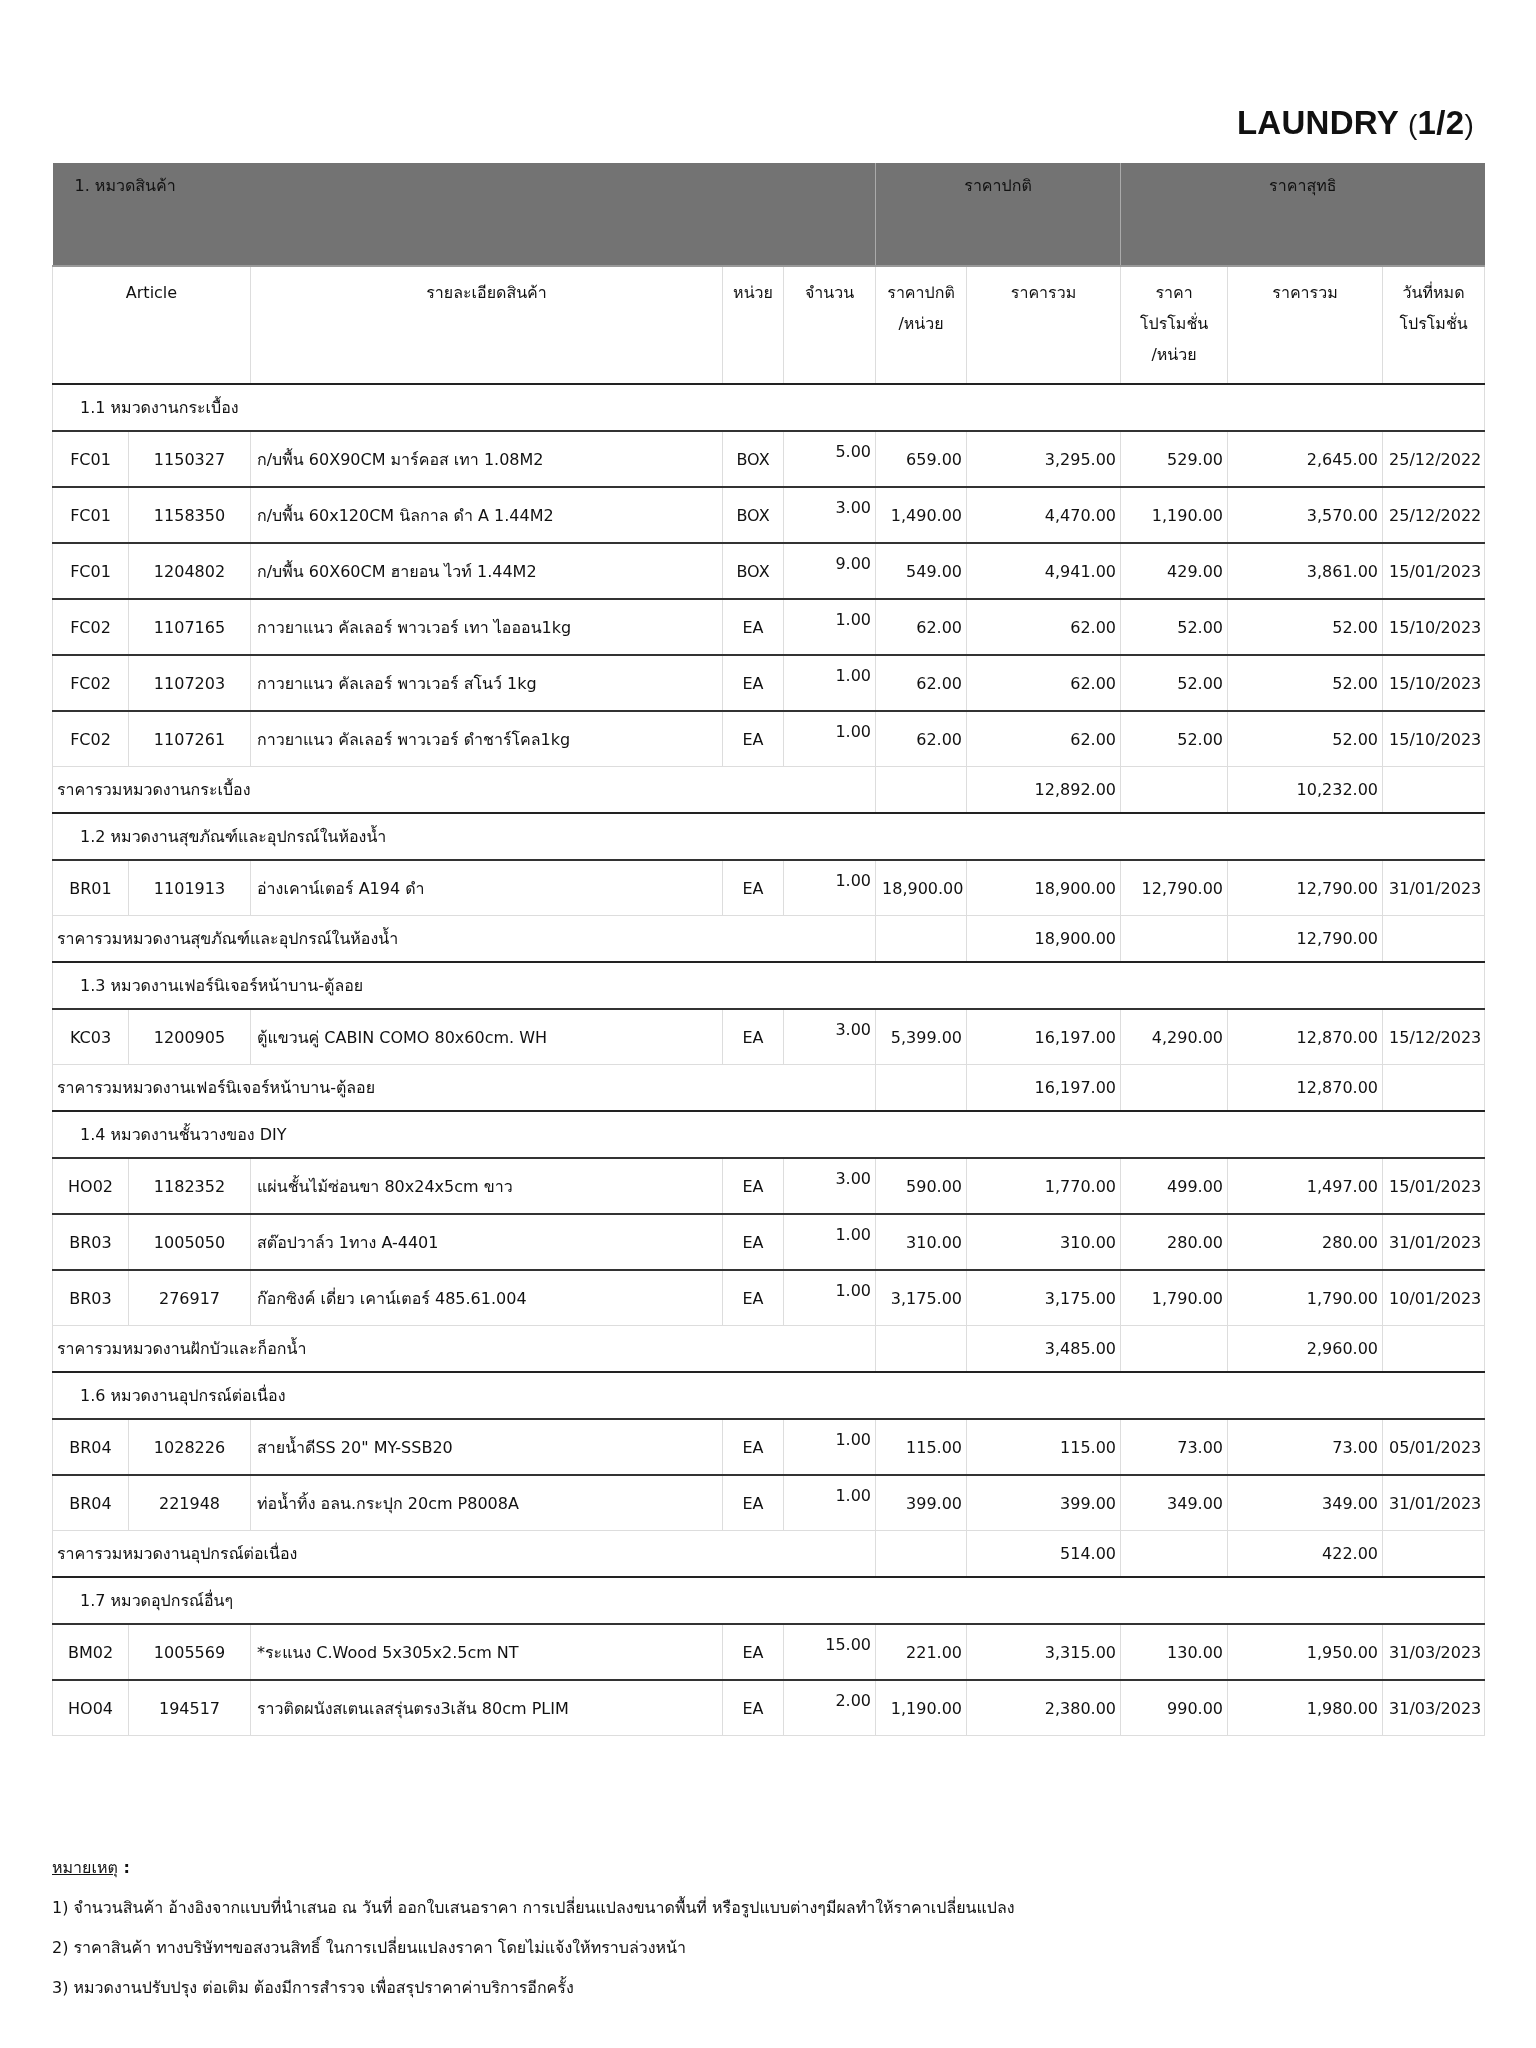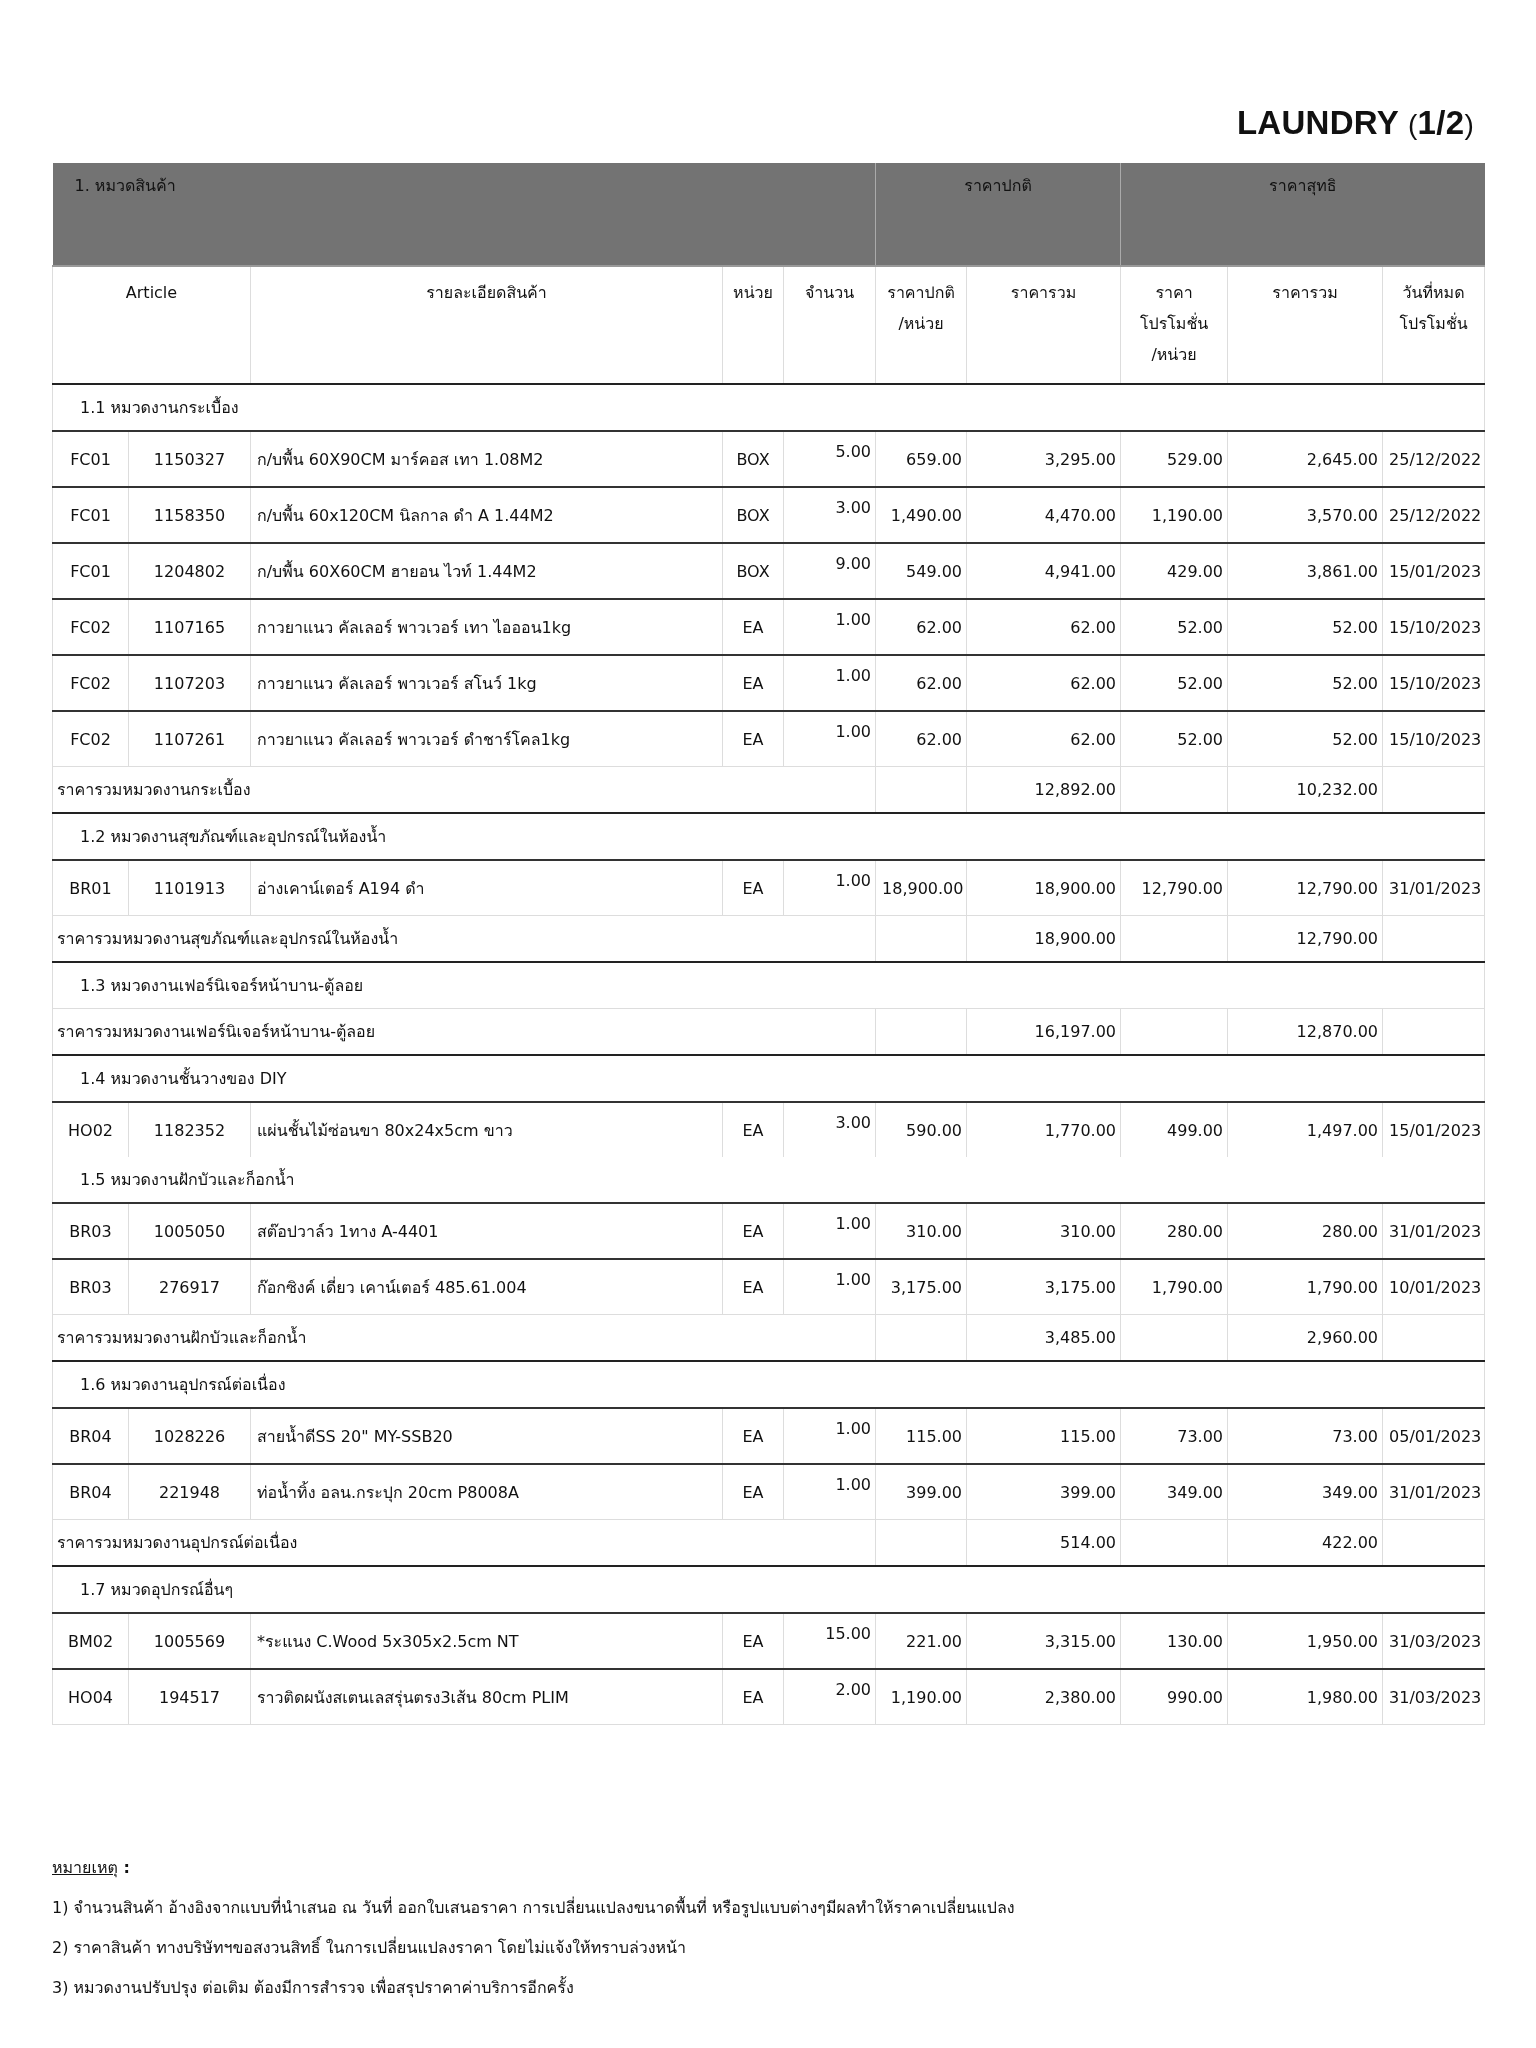--- a/index.html
+++ b/index.html
@@ -172,20 +172,32 @@
         <td class="lbl" colspan="5">ราคารวมหมวดงานสุขภัณฑ์และอุปกรณ์ในห้องน้ำ</td>
         <td></td>
         <td class="num">18,900.00</td>
         <td></td>
         <td class="num">12,790.00</td>
         <td></td>
       </tr>
       <tr class="sec">
         <td colspan="10">1.3 หมวดงานเฟอร์นิเจอร์หน้าบาน-ตู้ลอย</td>
       </tr>
+      <tr class="row">
+        <td class="code">KC03</td>
+        <td class="art">1200905</td>
+        <td class="desc">ตู้แขวนคู่ CABIN COMO 80x60cm. WH</td>
+        <td class="unit">EA</td>
+        <td class="num qty">3.00</td>
+        <td class="num">5,399.00</td>
+        <td class="num">16,197.00</td>
+        <td class="num">4,290.00</td>
+        <td class="num">12,870.00</td>
+        <td class="date">15/12/2023</td>
+      </tr>
       <tr class="sub">
         <td class="lbl" colspan="5">ราคารวมหมวดงานเฟอร์นิเจอร์หน้าบาน-ตู้ลอย</td>
         <td></td>
         <td class="num">16,197.00</td>
         <td></td>
         <td class="num">12,870.00</td>
         <td></td>
       </tr>
       <tr class="sec">
         <td colspan="10">1.4 หมวดงานชั้นวางของ DIY</td>
@@ -194,23 +206,20 @@
         <td class="code">HO02</td>
         <td class="art">1182352</td>
         <td class="desc">แผ่นชั้นไม้ซ่อนขา 80x24x5cm ขาว</td>
         <td class="unit">EA</td>
         <td class="num qty">3.00</td>
         <td class="num">590.00</td>
         <td class="num">1,770.00</td>
         <td class="num">499.00</td>
         <td class="num">1,497.00</td>
         <td class="date">15/01/2023</td>
-      </tr>
-      <tr class="sec">
-        <td colspan="10">1.5 หมวดงานฝักบัวและก็อกน้ำ</td>
       </tr>
       <tr class="row">
         <td class="code">BR03</td>
         <td class="art">1005050</td>
         <td class="desc">สต๊อปวาล์ว 1ทาง A-4401</td>
         <td class="unit">EA</td>
         <td class="num qty">1.00</td>
         <td class="num">310.00</td>
         <td class="num">310.00</td>
         <td class="num">280.00</td>

